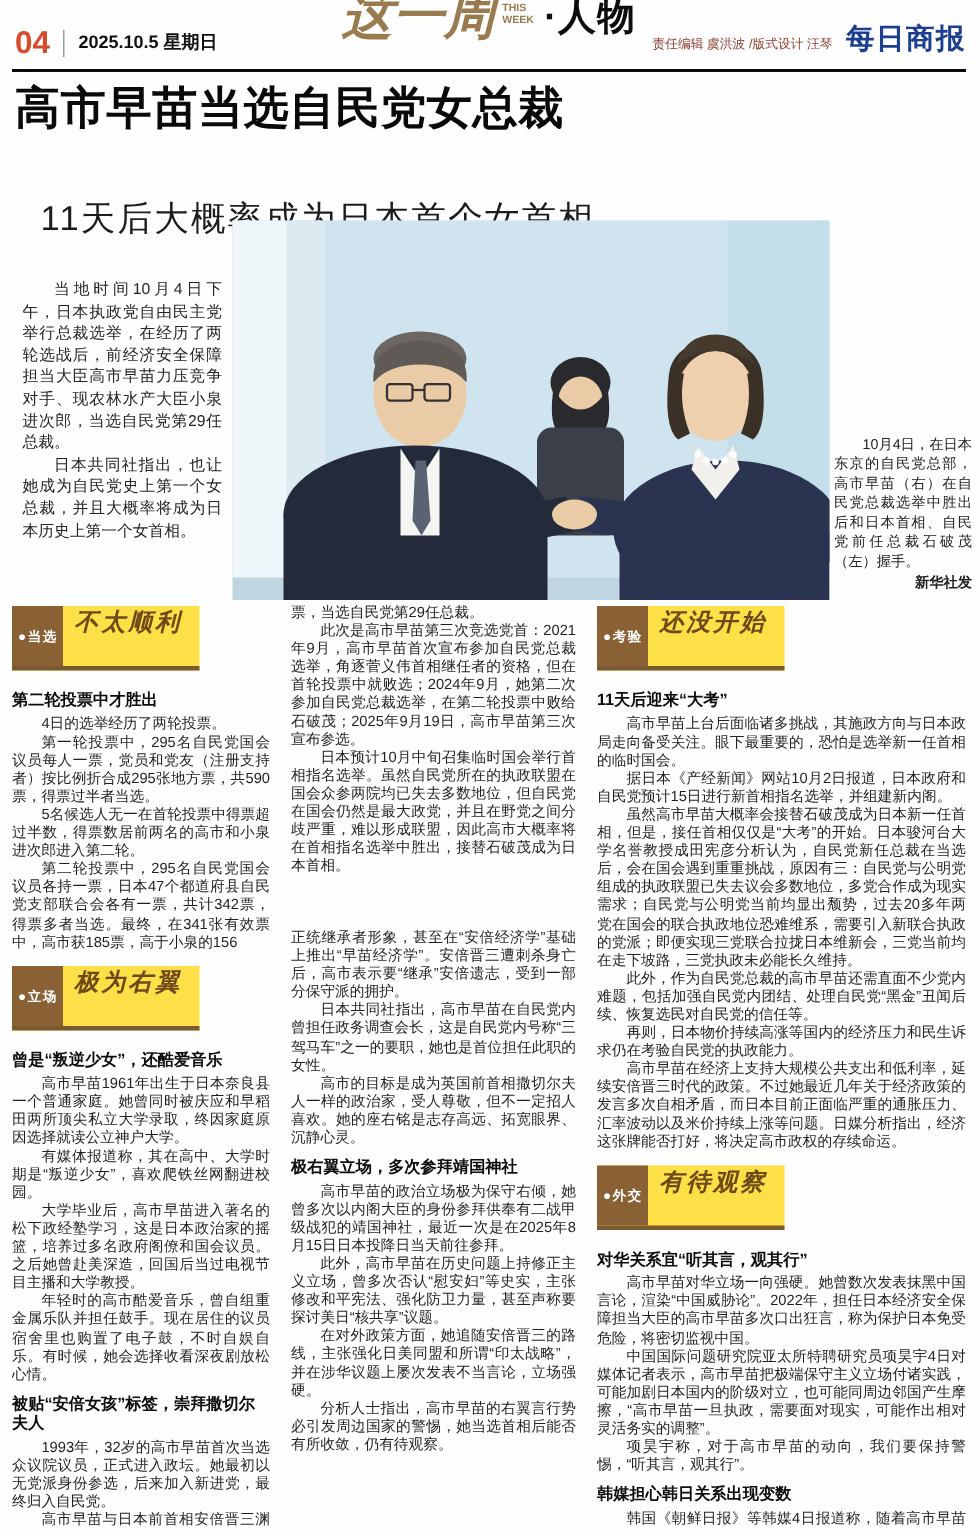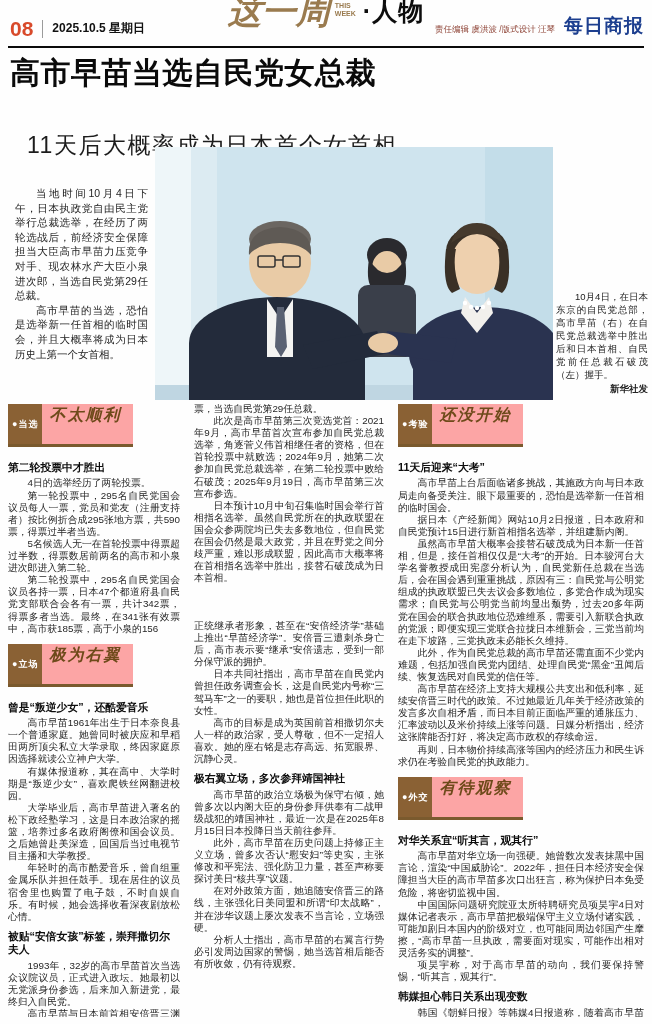--- a/index.html
+++ b/index.html
@@ -36,34 +36,34 @@
   .caption .credit{display:block;text-align:right;font-weight:700;margin-top:1px;}
   
   .bodygrid{position:absolute;left:8px;top:403px;width:636px;height:614px;}
   .col{position:absolute;top:0;height:614px;overflow:hidden;}
   .colA{left:0;width:172px;}
   .colB{left:186px;width:190px;}
   .colC{left:390px;width:246px;}
   .col p{font-size:9.8px;line-height:12.1px;text-align:justify;text-indent:2em;margin:0;color:#1f1f1f;}
   .col p.noindent{text-indent:0;}
   .subhead{font-size:10.8px;font-weight:700;color:#0d0d0d;margin:7px 0 3px 0;line-height:1.25;}
-  .sec{display:inline-flex;align-items:stretch;background:#fca5a5;border-bottom:3px solid #7a5a2e;margin:1px 0 7px 0;}
+  .sec{display:inline-flex;align-items:stretch;background:#fde047;border-bottom:3px solid #7a5a2e;margin:1px 0 7px 0;}
   .sec .tag{background:#8a6134;color:#fff;font-size:9px;font-weight:700;padding:3px 4px 2px 4px;display:flex;align-items:center;letter-spacing:1px;}
   .sec .cal{font-family:"DejaVu Serif","Liberation Serif",serif;font-style:italic;font-weight:900;
             font-size:16px;color:#6e4a1a;padding:1px 12px 18px 7px;letter-spacing:2px;border-radius:11px;}
   .blockB2{position:absolute;top:217px;left:0;width:190px;}
 </style>
 </head>
 <body>
 
 <div class="page">
 
   <header class="masthead">
     <div class="mh-left">
-      <span class="page-num">08</span>
+      <span class="page-num">04</span>
       <span class="vdiv"></span>
       <span class="date">2025.10.5 星期日</span>
     </div>
     <div class="mh-center">
       <span class="zhou">这一周</span>
       <span class="thisweek">
           <i>THIS</i>
           <i>WEEK</i>
         </span>
       <span class="renwu">·人物</span>
@@ -72,21 +72,21 @@
       <span class="credits">责任编辑 虞洪波 /版式设计 汪琴</span>
       <span class="paper">每日商报</span>
     </div>
   </header>
 
   <h1 class="headline">高市早苗当选自民党女总裁</h1>
   <h2 class="subheadline">11天后大概率成为日本首个女首相</h2>
 
   <div class="intro">
     <p>当地时间10月4日下午，日本执政党自由民主党举行总裁选举，在经历了两轮选战后，前经济安全保障担当大臣高市早苗力压竞争对手、现农林水产大臣小泉进次郎，当选自民党第29任总裁。</p>
-    <p>高市早苗的当选，恐怕是选举新一任首相的临时国会，并且大概率将成为日本历史上第一个女首相。</p>
+    <p>日本共同社指出，也让她成为自民党史上第一个女总裁，并且大概率将成为日本历史上第一个女首相。</p>
   </div>
 
   <figure class="photo">
     <svg width="398" height="253" viewBox="0 0 398 253" xmlns="http://www.w3.org/2000/svg">
       <rect x="0" y="0" width="398" height="253" fill="#cfe4ee"></rect>
       <rect x="0" y="0" width="36" height="253" fill="#eef6f9"></rect>
       <rect x="36" y="0" width="26" height="253" fill="#dcebf2"></rect>
       <rect x="330" y="0" width="68" height="253" fill="#c3dde9"></rect>
       <rect x="0" y="238" width="398" height="15" fill="#bfd6e2"></rect>
 
@@ -179,22 +179,22 @@
     <div class="col colC">
       <div class="sec">
         <span class="tag">●考验</span>
         <span class="cal">还没开始</span>
       </div>
       <h3 class="subhead">11天后迎来“大考”</h3>
       <p>高市早苗上台后面临诸多挑战，其施政方向与日本政局走向备受关注。眼下最重要的，恐怕是选举新一任首相的临时国会。</p>
       <p>据日本《产经新闻》网站10月2日报道，日本政府和自民党预计15日进行新首相指名选举，并组建新内阁。</p>
       <p>虽然高市早苗大概率会接替石破茂成为日本新一任首相，但是，接任首相仅仅是“大考”的开始。日本骏河台大学名誉教授成田宪彦分析认为，自民党新任总裁在当选后，会在国会遇到重重挑战，原因有三：自民党与公明党组成的执政联盟已失去议会多数地位，多党合作成为现实需求；自民党与公明党当前均显出颓势，过去20多年两党在国会的联合执政地位恐难维系，需要引入新联合执政的党派；即便实现三党联合拉拢日本维新会，三党当前均在走下坡路，三党执政未必能长久维持。</p>
       <p>此外，作为自民党总裁的高市早苗还需直面不少党内难题，包括加强自民党内团结、处理自民党“黑金”丑闻后续、恢复选民对自民党的信任等。</p>
+      <p>再则，日本物价持续高涨等国内的经济压力和民生诉求仍在考验自民党的执政能力。</p>
       <p>高市早苗在经济上支持大规模公共支出和低利率，延续安倍晋三时代的政策。不过她最近几年关于经济政策的发言多次自相矛盾，而日本目前正面临严重的通胀压力、汇率波动以及米价持续上涨等问题。日媒分析指出，经济这张牌能否打好，将决定高市政权的存续命运。</p>
-      <p>再则，日本物价持续高涨等国内的经济压力和民生诉求仍在考验自民党的执政能力。</p>
       <div class="sec" style="margin-top:9px">
         <span class="tag">●外交</span>
         <span class="cal">有待观察</span>
       </div>
       <h3 class="subhead">对华关系宜“听其言，观其行”</h3>
       <p>高市早苗对华立场一向强硬。她曾数次发表抹黑中国言论，渲染“中国威胁论”。2022年，担任日本经济安全保障担当大臣的高市早苗多次口出狂言，称为保护日本免受危险，将密切监视中国。</p>
       <p>中国国际问题研究院亚太所特聘研究员项昊宇4日对媒体记者表示，高市早苗把极端保守主义立场付诸实践，可能加剧日本国内的阶级对立，也可能同周边邻国产生摩擦，“高市早苗一旦执政，需要面对现实，可能作出相对灵活务实的调整”。</p>
       <p>项昊宇称，对于高市早苗的动向，我们要保持警惕，“听其言，观其行”。</p>
       <h3 class="subhead">韩媒担心韩日关系出现变数</h3>
       <p>韩国《朝鲜日报》等韩媒4日报道称，随着高市早苗当选并有极大概率成为新一任日本首相，韩日关系“亮起红灯”的可能性进一步增加。</p>

